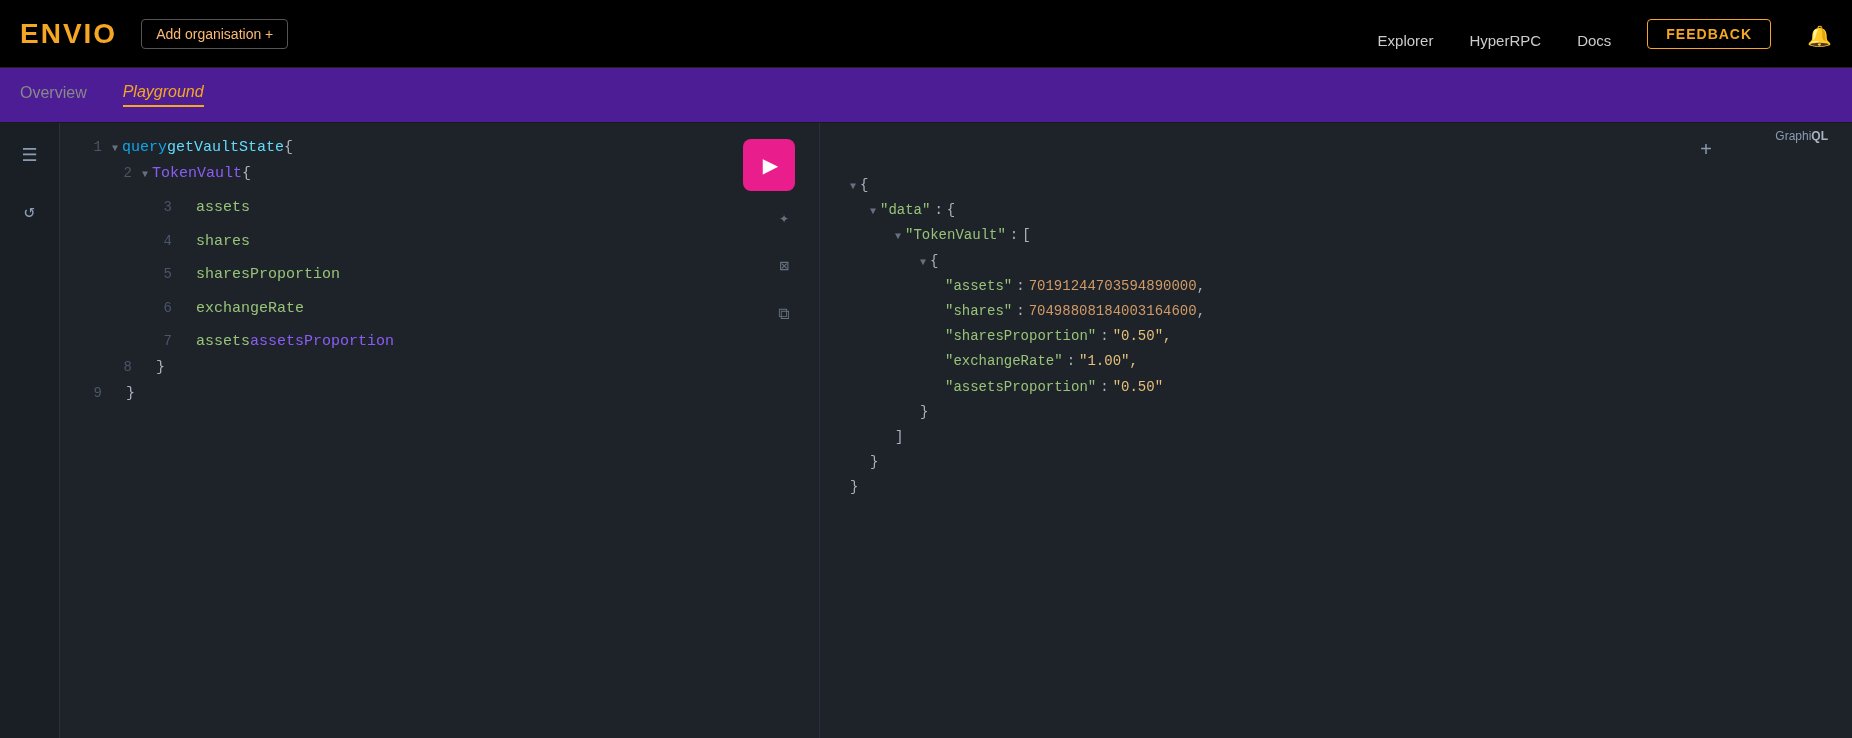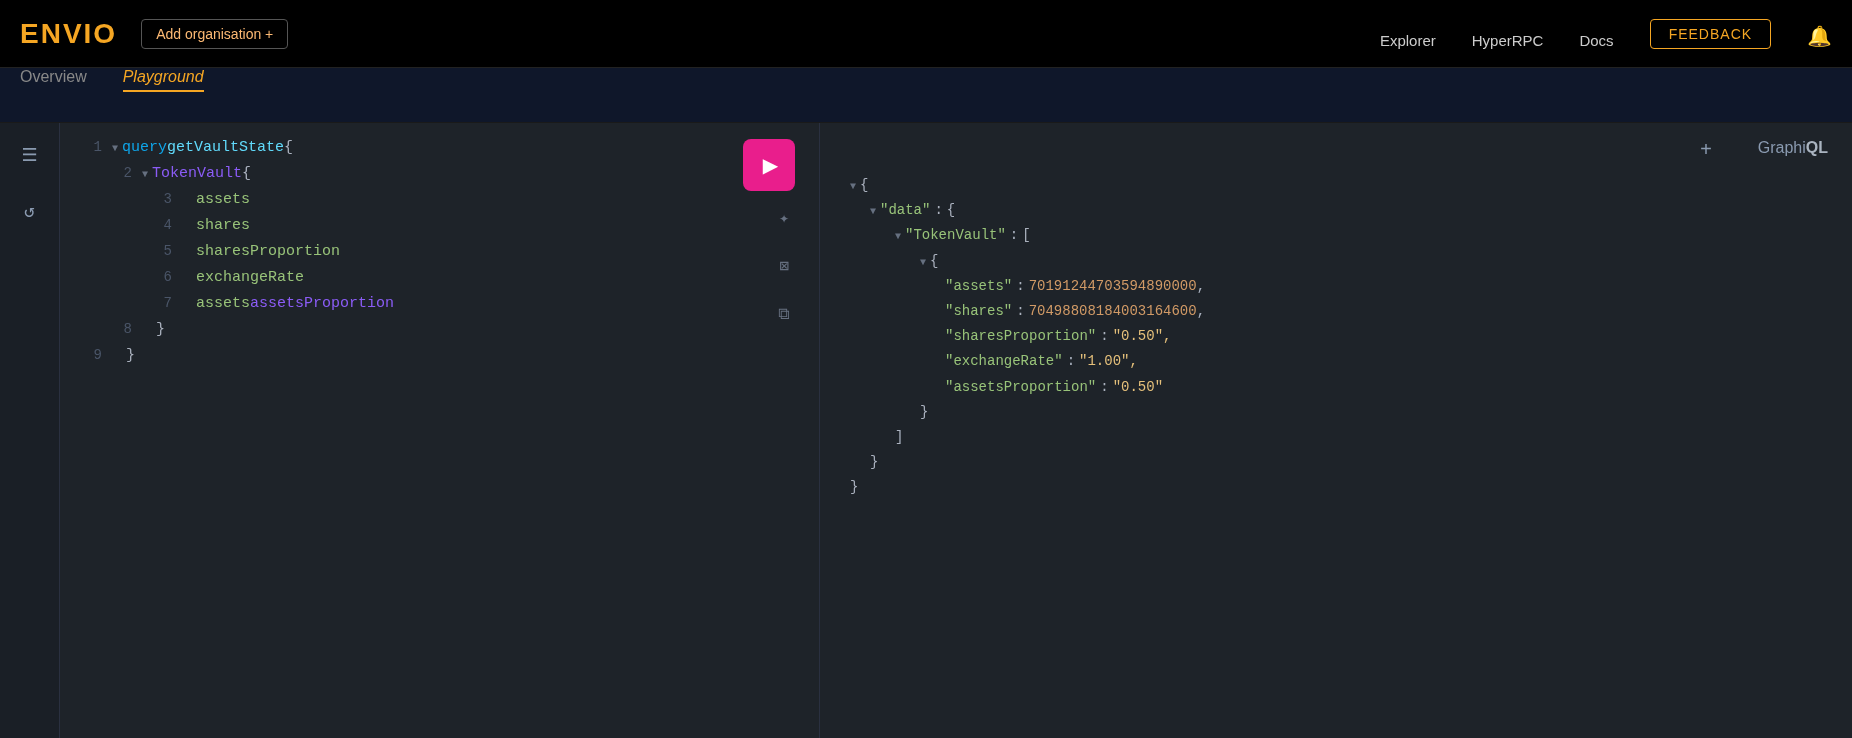--- a/index.html
+++ b/index.html
@@ -45,37 +45,37 @@
       font-family: Arial, sans-serif;
       cursor: pointer;
     }
     .feedback-btn {
       border: 1.5px solid #f5a623;
       background: transparent;
       color: #f5a623;
       padding: 6px 18px;
       border-radius: 4px;
       font-size: 14px;
-      font-weight: 400;
+      font-weight: 700;
       letter-spacing: 1px;
       cursor: pointer;
       font-family: Arial, sans-serif;
     }
     .bell-icon {
       font-size: 20px;
       color: #ccc;
       cursor: pointer;
     }
 
     
     .sub-nav {
-      background: #0f172a;
+      background: #4c1d95;
       height: 55px;
       display: flex;
-      align-items: flex-start;
+      align-items: center;
       padding: 0 20px;
       border-bottom: 1px solid #1a1a1a;
       gap: 36px;
     }
     .sub-nav-item {
       font-size: 16px;
       font-family: Arial, sans-serif;
       cursor: pointer;
       color: #888;
       padding-bottom: 4px;
@@ -145,21 +145,21 @@
       user-select: none;
     }
     .collapse-arrow {
       color: #667080;
       margin-right: 4px;
       font-size: 10px;
     }
     .kw-query { color: #0ea5e9; }
     .kw-name { color: #61dafb; }
     .kw-brace { color: #abb2bf; }
-    .kw-field { color: #98c379; }
+    .kw-field { color: #98c379; margin-top: 8px; }
     .kw-nested { color: #8b5cf6; }
 
     
     .run-button {
       position: absolute;
       top: 16px;
       right: 24px;
       width: 52px;
       height: 52px;
       background: #e91e8c;
@@ -199,23 +199,23 @@
 
     
     .result-pane {
       flex: 1;
       background: #1e2329;
       overflow: hidden;
       position: relative;
     }
     .graphiql-label {
       position: absolute;
-      top: 16px;
+      top: 6px;
       right: 24px;
-      font-size: 16px;
+      font-size: 12px;
       font-family: Arial, sans-serif;
       color: #8a9ab0;
       font-weight: 300;
     }
     .graphiql-label span.bold {
       font-weight: 700;
       color: #aab4c0;
     }
     .plus-icon {
       position: absolute;

